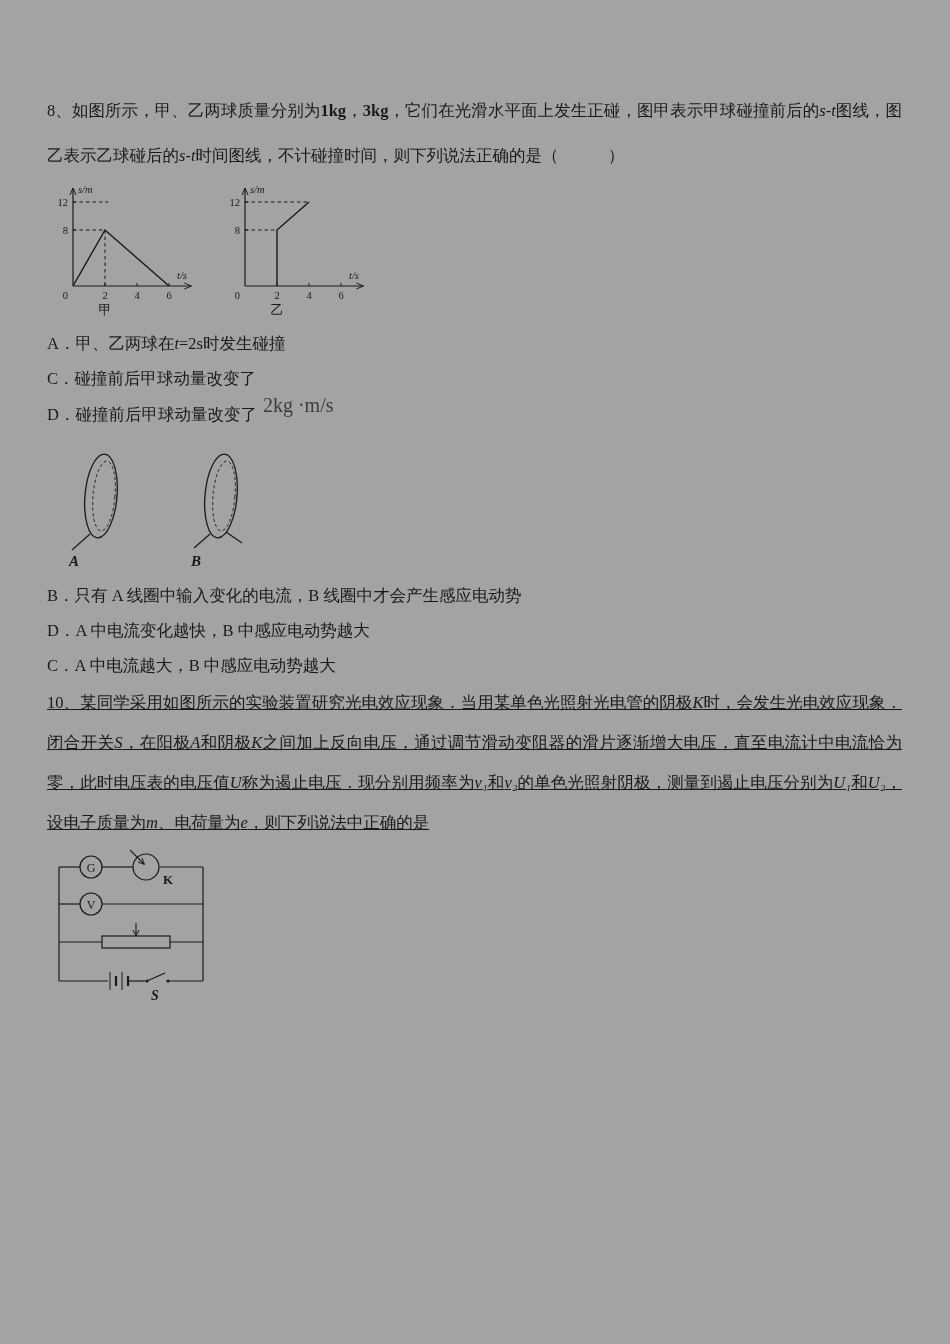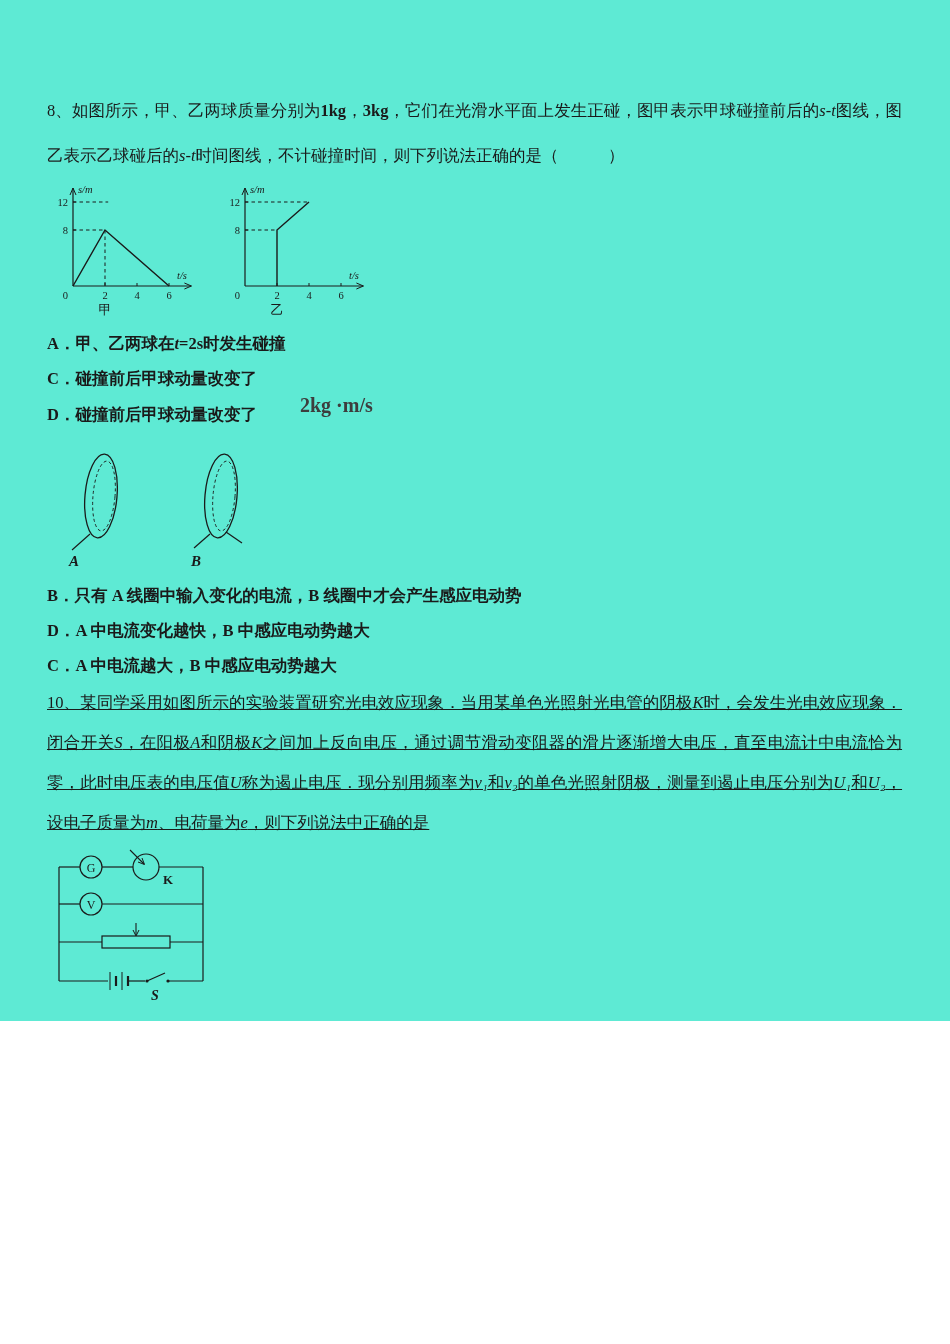--- a/index.html
+++ b/index.html
@@ -3,34 +3,34 @@
 <meta charset="utf-8">
 <style>
   * { margin:0; padding:0; box-sizing:border-box; }
   html,body { background:#ffffff; }
   body {
     width:950px; height:1344px;
     font-family:"Liberation Serif","DejaVu Serif",serif;
     color:#1a1a1a;
   }
   .page {
-    position:relative; width:950px; height:1021px;
-    padding:88px 48px 0 47px; overflow:hidden; background:#5eead4;
+    position:relative; width:950px; height:1344px;
+    padding:88px 48px 0 47px; overflow:hidden; background:#a3a3a3;
   }
   .stem {
     font-size:16.5px; line-height:45px; text-align:justify;
   }
   .stem.tight { line-height:40px;text-decoration:underline; }
-  .options { margin-top:6px;font-weight:bold; }
+  .options { margin-top:6px; }
   .option { font-size:16.5px; line-height:35px; }
   .it { font-style:italic; }
   .bd { font-weight:bold; }
   .formula {
     font-size:20px; color:#3d3d3d; position:relative; top:-8px;
-    padding-left:6px; font-style:normal;margin-left:37px;
+    padding-left:6px; font-style:normal;
   }
   .graphs-row { display:flex; gap:16px; margin:4px 0 2px 0; }
   .coils { margin:2px 0 2px 2px; }
   .circuit { margin:4px 0 0 0; }
   .q-block.q9 { margin-top:16px; }
   .q-block.q10 { margin-top:0; }
   svg { display:block; }
 </style>
 </head>
 <body>

